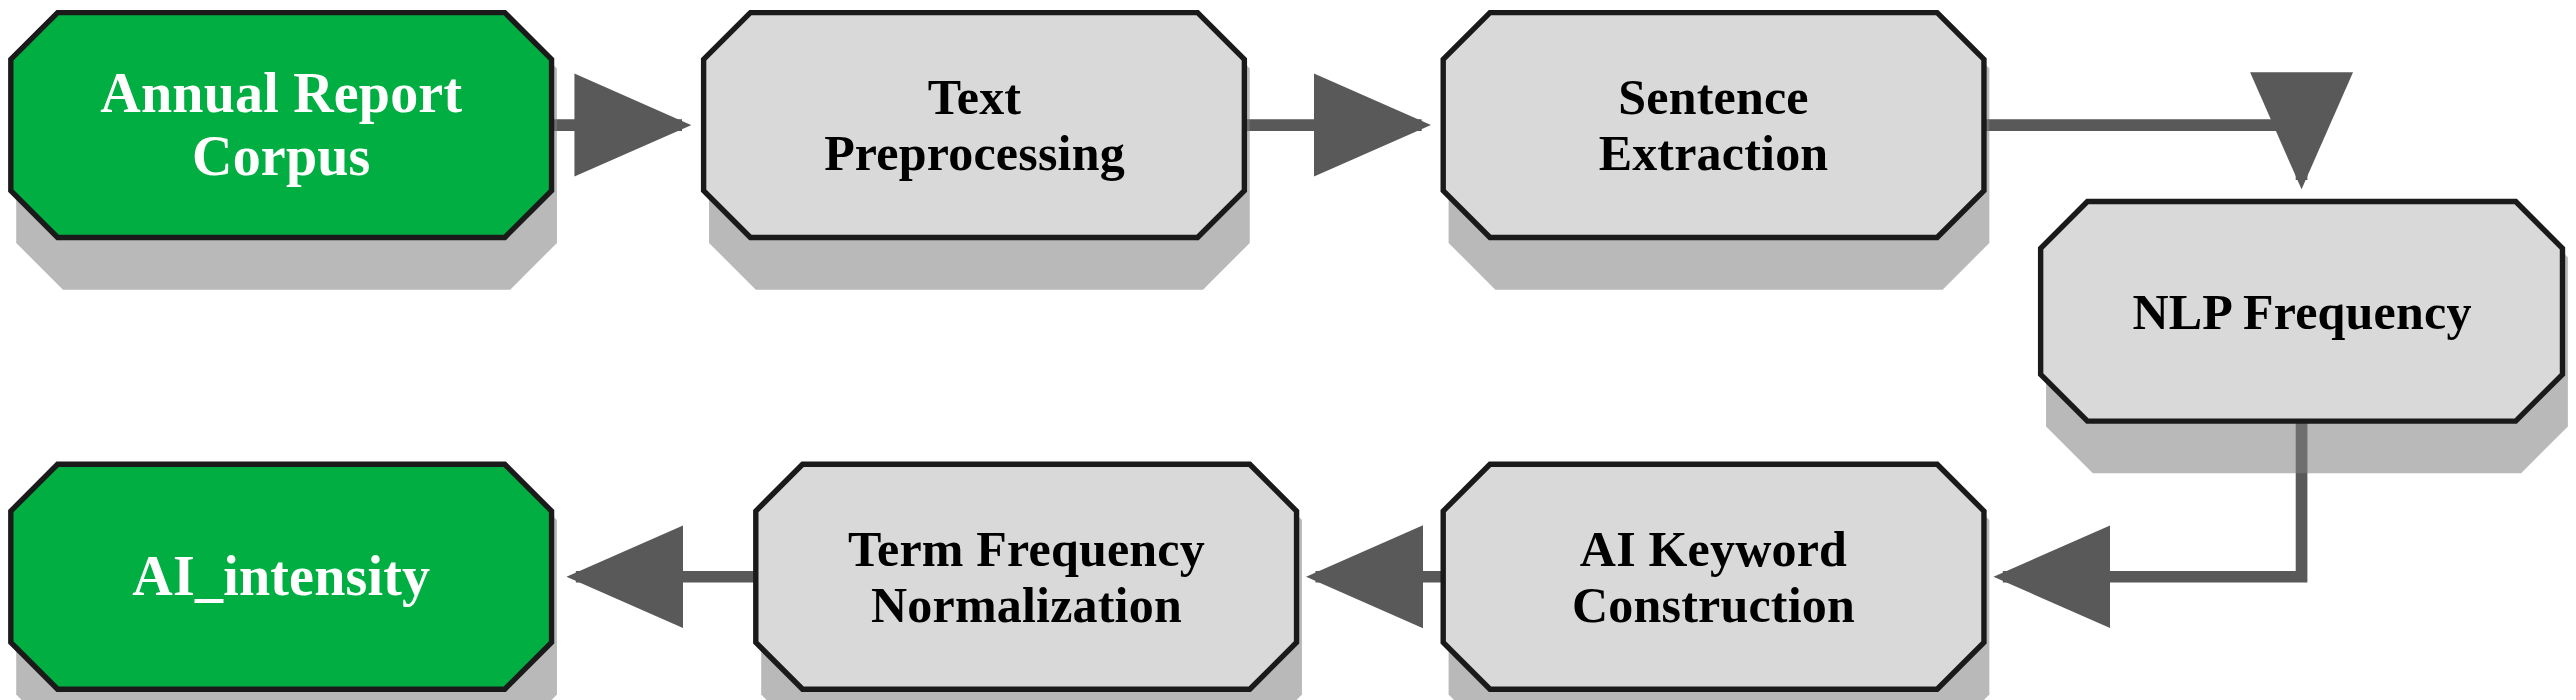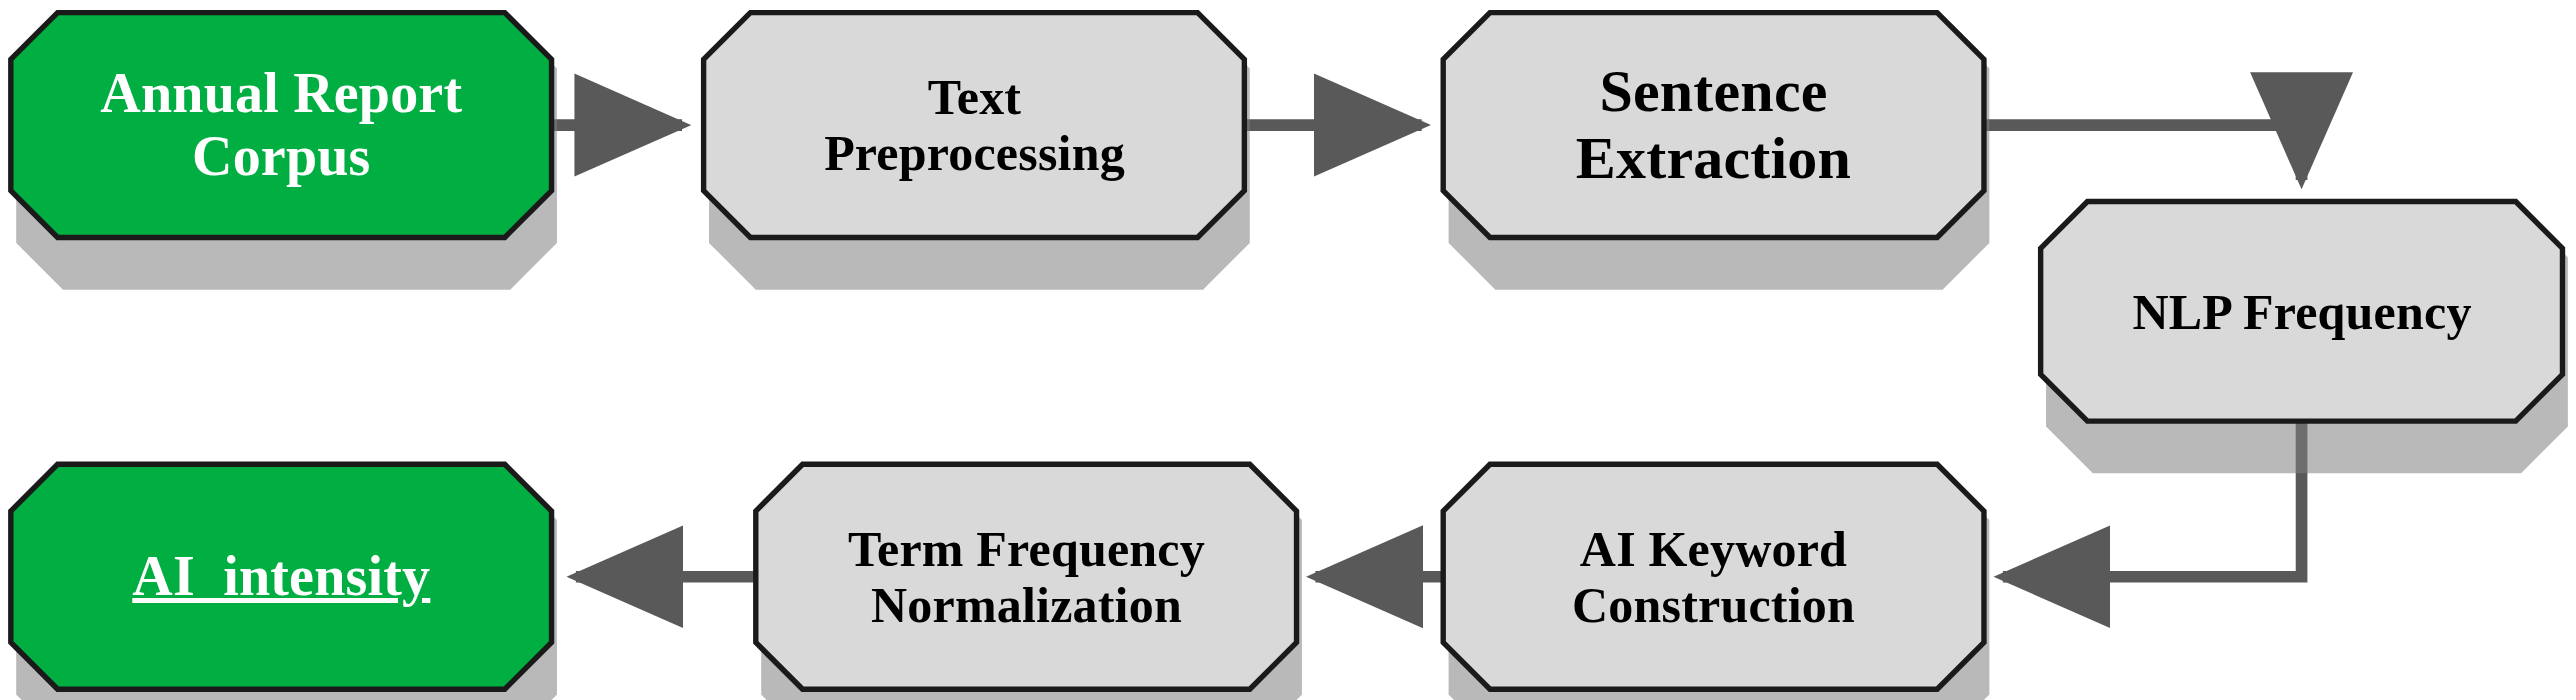--- a/index.html
+++ b/index.html
@@ -116,26 +116,26 @@
 
     </g>
   </svg>
 
   <div class="node-label light" style="left:10.8px; top:12.6px; width:541px; height:225px; font-size:56px;">Annual Report
 Corpus</div>
 
   <div class="node-label dark" style="left:704px; top:12.6px; width:541px; height:225px; font-size:50px;">Text
 Preprocessing</div>
 
-  <div class="node-label dark" style="left:1443px; top:12.6px; width:541px; height:225px; font-size:60px;font-family:Liberation Serif, serif;">Sentence
+  <div class="node-label dark" style="left:1443px; top:12.6px; width:541px; height:225px; font-size:50px;font-family:Liberation Serif, serif;">Sentence
 Extraction</div>
 
   <div class="node-label dark" style="left:2041px; top:202px; width:522px; height:220px; font-size:50px;">NLP Frequency</div>
 
-  <div class="node-label light" style="left:10.8px; top:464px; width:541px; height:225px; font-size:56px;text-decoration:underline;">AI_intensity</div>
+  <div class="node-label light" style="left:10.8px; top:464px; width:541px; height:225px; font-size:56px;">AI_intensity</div>
 
   <div class="node-label dark" style="left:1443px; top:464px; width:541px; height:225px; font-size:50px;">AI Keyword
 Construction</div>
 
   <div class="node-label dark" style="left:756px; top:464px; width:541px; height:225px; font-size:50px;">Term Frequency
 Normalization</div>
 
 </div>
 
 

